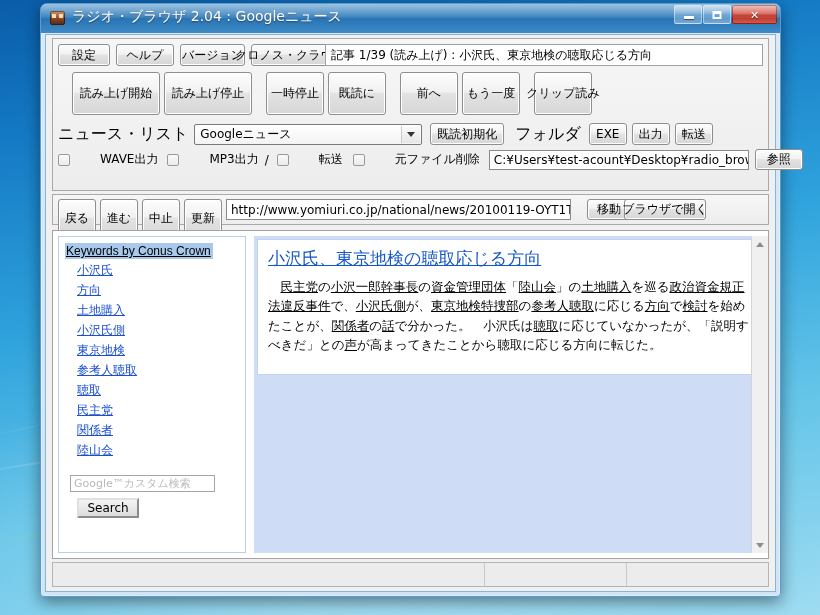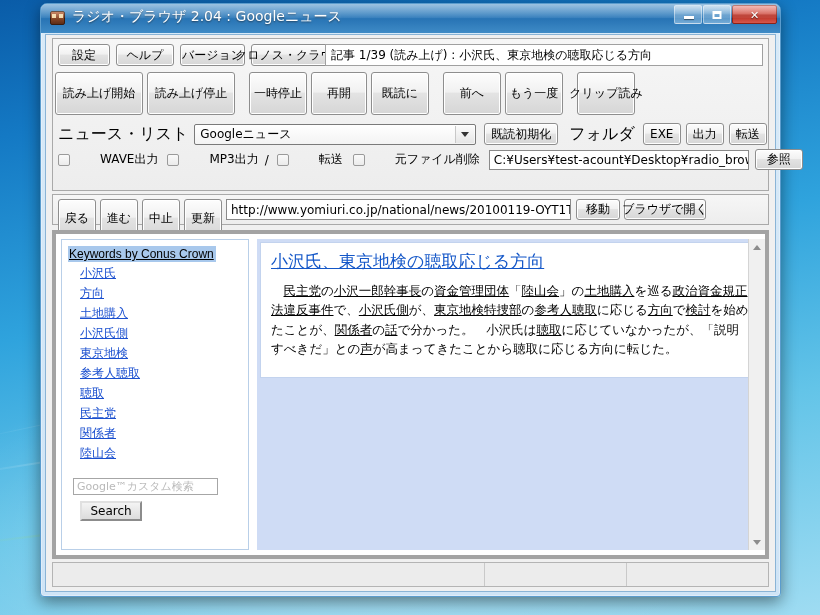--- a/index.html
+++ b/index.html
@@ -139,37 +139,37 @@
   .b-kronos   { width: 78px; }
   #article-status {
     position: absolute; left: 272px; top: 5px; right: 5px; height: 22px;
     background: #ffffff; border: 1px solid #a0a0a0;
     font-size: 12px; color: #000; display: flex; align-items: center;
     padding-left: 5px; box-sizing: border-box; white-space: nowrap; overflow: hidden;
     font-family: "DejaVu Sans", sans-serif;
   }
 
   
-  #row-main { left: 2px; top: 33px; }
+  #row-main { left: 19px; top: 33px; }
   #row-main .btn { height: 43px; font-size: 12px; }
   .bg1 { width: 88px; }
   .bg2 { width: 88px; margin-left: 4px; }
   .bg3 { width: 58px; margin-left: 14px; }
   .bg4 { width: 56px; margin-left: 4px; }
   .bg5 { width: 58px; margin-left: 4px; }
   .bg6 { width: 58px; margin-left: 14px; }
   .bg7 { width: 58px; margin-left: 4px; }
   .bg8 { width: 58px; margin-left: 4px; }
   .bg9 { width: 58px; margin-left: 14px; }
 
   
   #row-list { left: 5px; top: 84px; }
   .lbl { font-size: 16px; color:#000; font-family:"DejaVu Sans", sans-serif; white-space: nowrap;}
   .combo {
-    width: 282px; height: 21px; margin-left: 6px;
+    width: 228px; height: 21px; margin-left: 6px;
     background: linear-gradient(180deg,#ffffff,#f3f3f3);
     border: 1px solid #7a7a7a; border-radius: 2px;
     position: relative; box-sizing: border-box;
     display: flex; align-items: center;
   }
   .combo .val { font-size: 12px; padding-left: 5px; color:#000; font-family:"DejaVu Sans", sans-serif;}
   .combo .arrow {
     position: absolute; right: 1px; top: 1px; width: 18px; height: 17px;
     background: linear-gradient(180deg,#fbfbfb,#e6e6e6);
     border-left: 1px solid #c8c8c8;
@@ -208,27 +208,27 @@
   
   #row-navbtns { left: 5px; top: 4px; }
   #row-navbtns .btn { height: 39px; width: 38px; margin-right: 4px; }
   #url-field {
     position:absolute; left: 173px; top: 4px; width: 345px; height: 21px;
     background:#fff; border:1px solid #8a8a8a;
     font-size: 12px; display:flex; align-items:center; padding-left:4px;
     box-sizing:border-box; white-space:nowrap; overflow:hidden;
     font-family: "DejaVu Sans", sans-serif;
   }
-  .b-move { position:absolute; left:523px; top:4px; width:44px; height:21px;}
+  .b-move { position:absolute; left:534px; top:4px; width:44px; height:21px;}
   .b-open { position:absolute; left:571px; top:4px; width:82px; height:21px;}
 
   
   #content-area {
     position: absolute; left: 6px; top: 195px; right: 6px; bottom: 32px;
-    background: #ffffff; border: 4px solid #a3a3a3; box-sizing: border-box;
+    background: #ffffff; border: 1px solid #a3a3a3; box-sizing: border-box;
     display: flex;
   }
   #sidebar {
     width: 188px; margin: 5px 0 5px 5px;
     border: 1px solid #b9cfe8;
     background: #ffffff;
     box-sizing: border-box;
     padding: 4px 0 0 6px;
     overflow: hidden;
   }
@@ -292,21 +292,21 @@
     text-decoration: underline;
     font-family: "DejaVu Sans", sans-serif;
     display: inline-block;
     margin-bottom: 9px;
   }
   #article-body {
     font-size: 12.5px;
     color: #000;
     line-height: 1.55;
     text-indent: 1em;
-    font-family: Liberation Sans, sans-serif;
+    font-family: Liberation Mono, monospace;
   }
   #article-body u { text-decoration: underline; }
 
   #vscroll {
     position: absolute; right: 0; top: 0; bottom: 0; width: 16px;
     background: #f0f0f0; border-left: 1px solid #d4d4d4;
   }
   .sc-arrow {
     position: absolute; left: 0; width: 16px; height: 16px;
     display: flex; align-items: center; justify-content: center;
@@ -368,21 +368,20 @@
         <div class="btn b-help">ヘルプ</div>
         <div class="btn b-version">バージョン</div>
         <div class="btn b-kronos">クロノス・クラウン</div>
       </div>
       <div id="article-status">記事 1/39 (読み上げ) : 小沢氏、東京地検の聴取応じる方向</div>
 
       <div class="row" id="row-main">
         <div class="btn bg1">読み上げ開始</div>
         <div class="btn bg2">読み上げ停止</div>
         <div class="btn bg3">一時停止</div>
-        <div class="btn bg4">再開</div>
         <div class="btn bg5">既読に</div>
         <div class="btn bg6">前へ</div>
         <div class="btn bg7">もう一度</div>
         <div class="btn bg9">クリップ読み</div>
       </div>
 
       <div class="row" id="row-list">
         <span class="lbl">ニュース・リスト</span>
         <div class="combo">
           <span class="val">Googleニュース</span>

